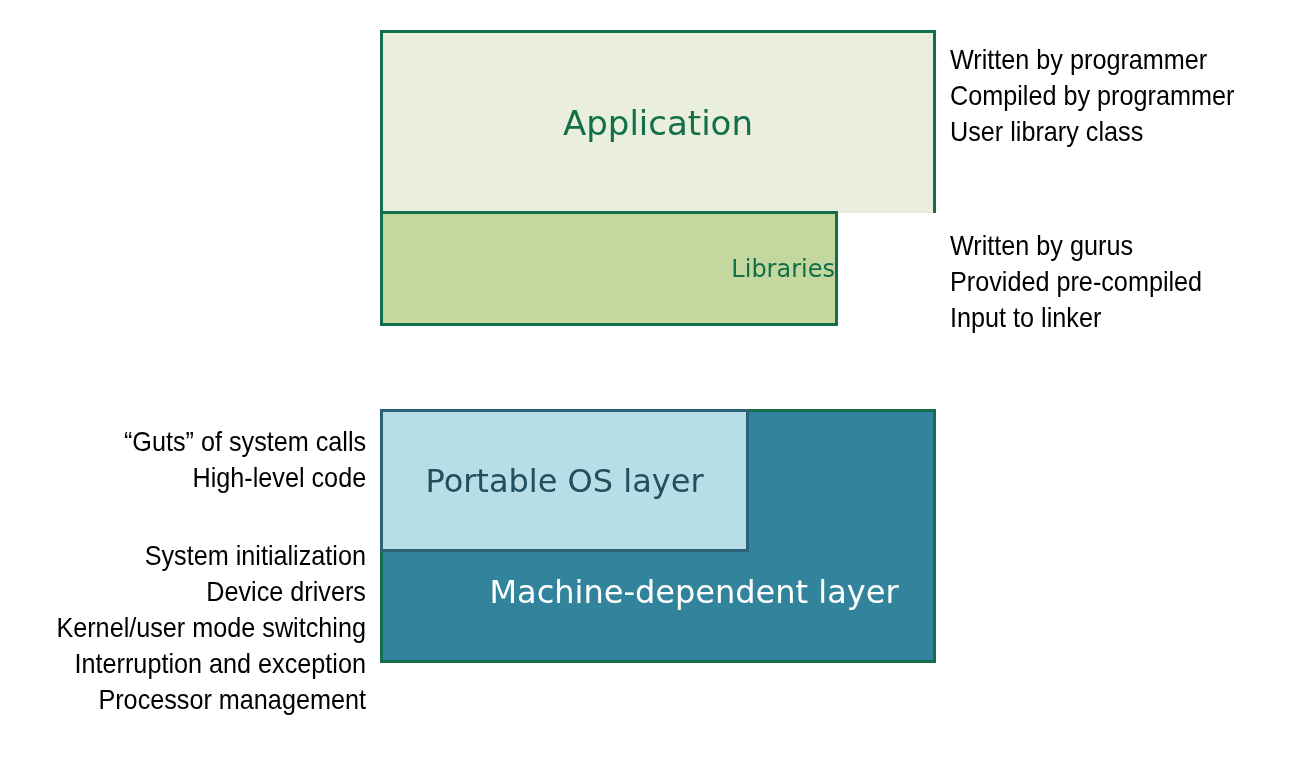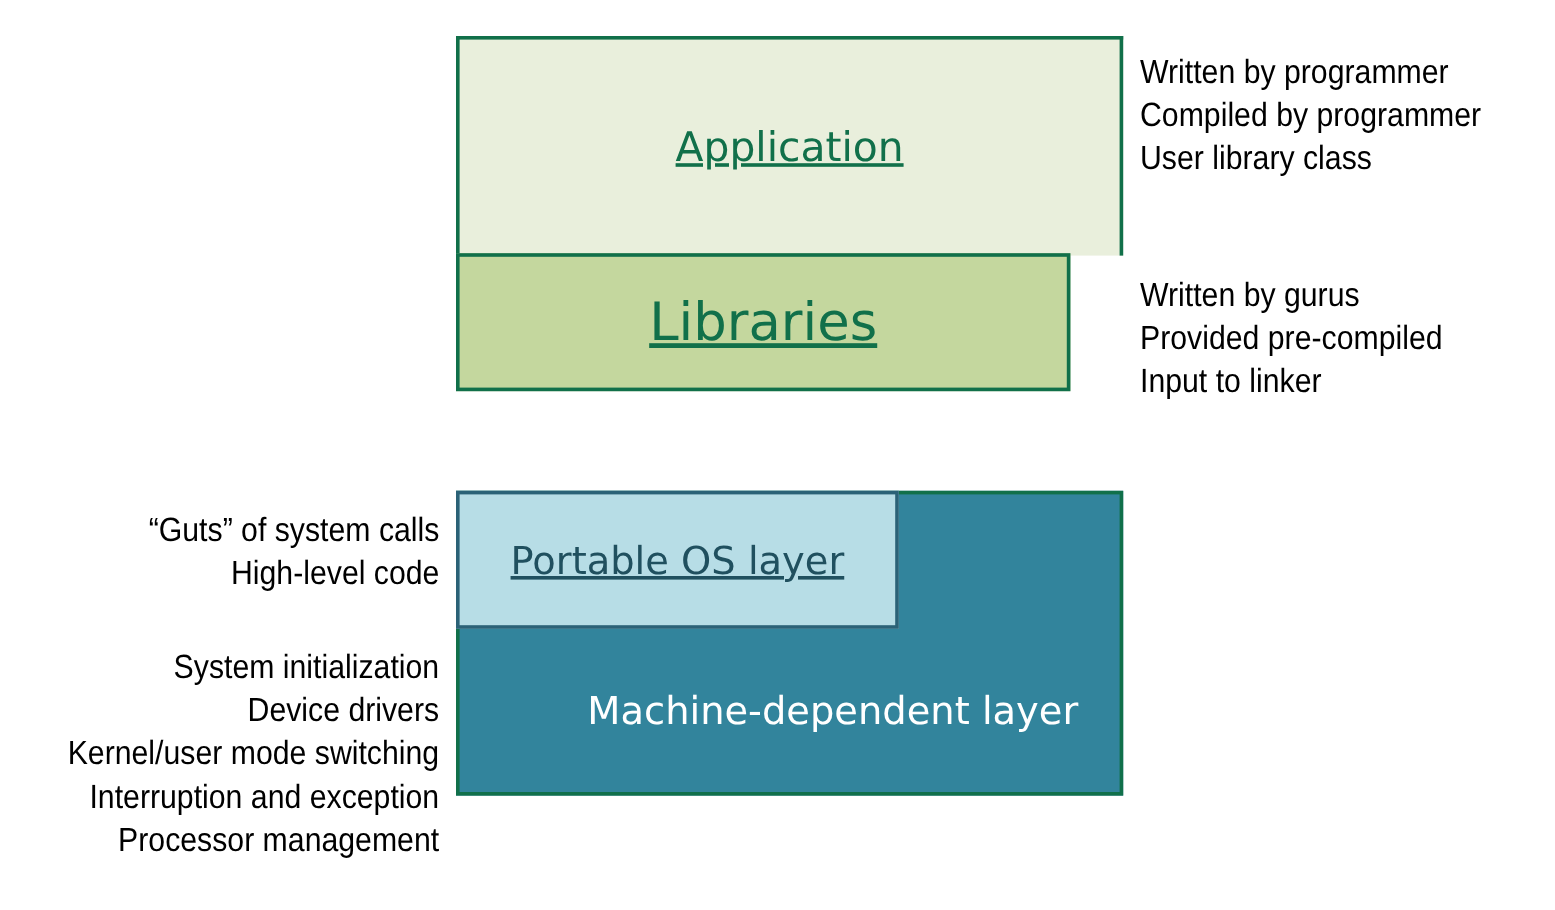--- a/index.html
+++ b/index.html
@@ -1,41 +1,41 @@
 <!DOCTYPE html>
 <html><head>
 <meta charset="utf-8">
 <style>
   html, body { margin: 0; padding: 0; }
   body {
     width: 1296px; height: 758px; background: #ffffff; position: relative; overflow: hidden;
     font-family: "DejaVu Sans", sans-serif;
   }
-  .box { position: absolute; box-sizing: border-box; display: flex; align-items: center; justify-content: center; text-decoration: underline; }
+  .box { position: absolute; box-sizing: border-box; display: flex; align-items: center; justify-content: center; }
   #app-box {
     left: 380px; top: 30px; width: 556px; height: 183px;
     background: #e9efdc; border: 3px solid #11704a; border-bottom: none;
     color: #11704a; font-size: 34px;
   }
   #lib-box {
-    left: 380px; top: 211px; width: 512px; height: 115px;
+    left: 380px; top: 211px; width: 458px; height: 115px;
     background: #c4d79e; border: 3px solid #11704a;
-    color: #11704a; font-size: 44px;
+    color: #11704a; font-size: 24px; justify-content: flex-end;
   }
   #machine-box {
     left: 380px; top: 409px; width: 556px; height: 254px;
     background: #32849c; border: 3px solid #11704a;
   }
   #machine-label {
     position: absolute; left: 383px; top: 523px; width: 550px; height: 137px;
     display: flex; align-items: center; justify-content: center;
     color: #ffffff; font-size: 32px; padding-left: 36px;
   }
   #portable-box {
-    left: 380px; top: 409px; width: 369px; height: 115px;
+    left: 380px; top: 409px; width: 369px; height: 143px;
     background: #b7dde6; border: 3px solid #2b6277;
     color: #20505f; font-size: 32px;
   }
   .note {
     position: absolute; font-family: "Liberation Sans", sans-serif; font-size: 28px;
     line-height: 36px; color: #000000; transform: scaleX(0.9);
   }
   .note div { white-space: nowrap; }
   #app-notes { left: 950px; top: 42px; transform-origin: left top; }
   #lib-notes { left: 950px; top: 228px; transform-origin: left top; }

